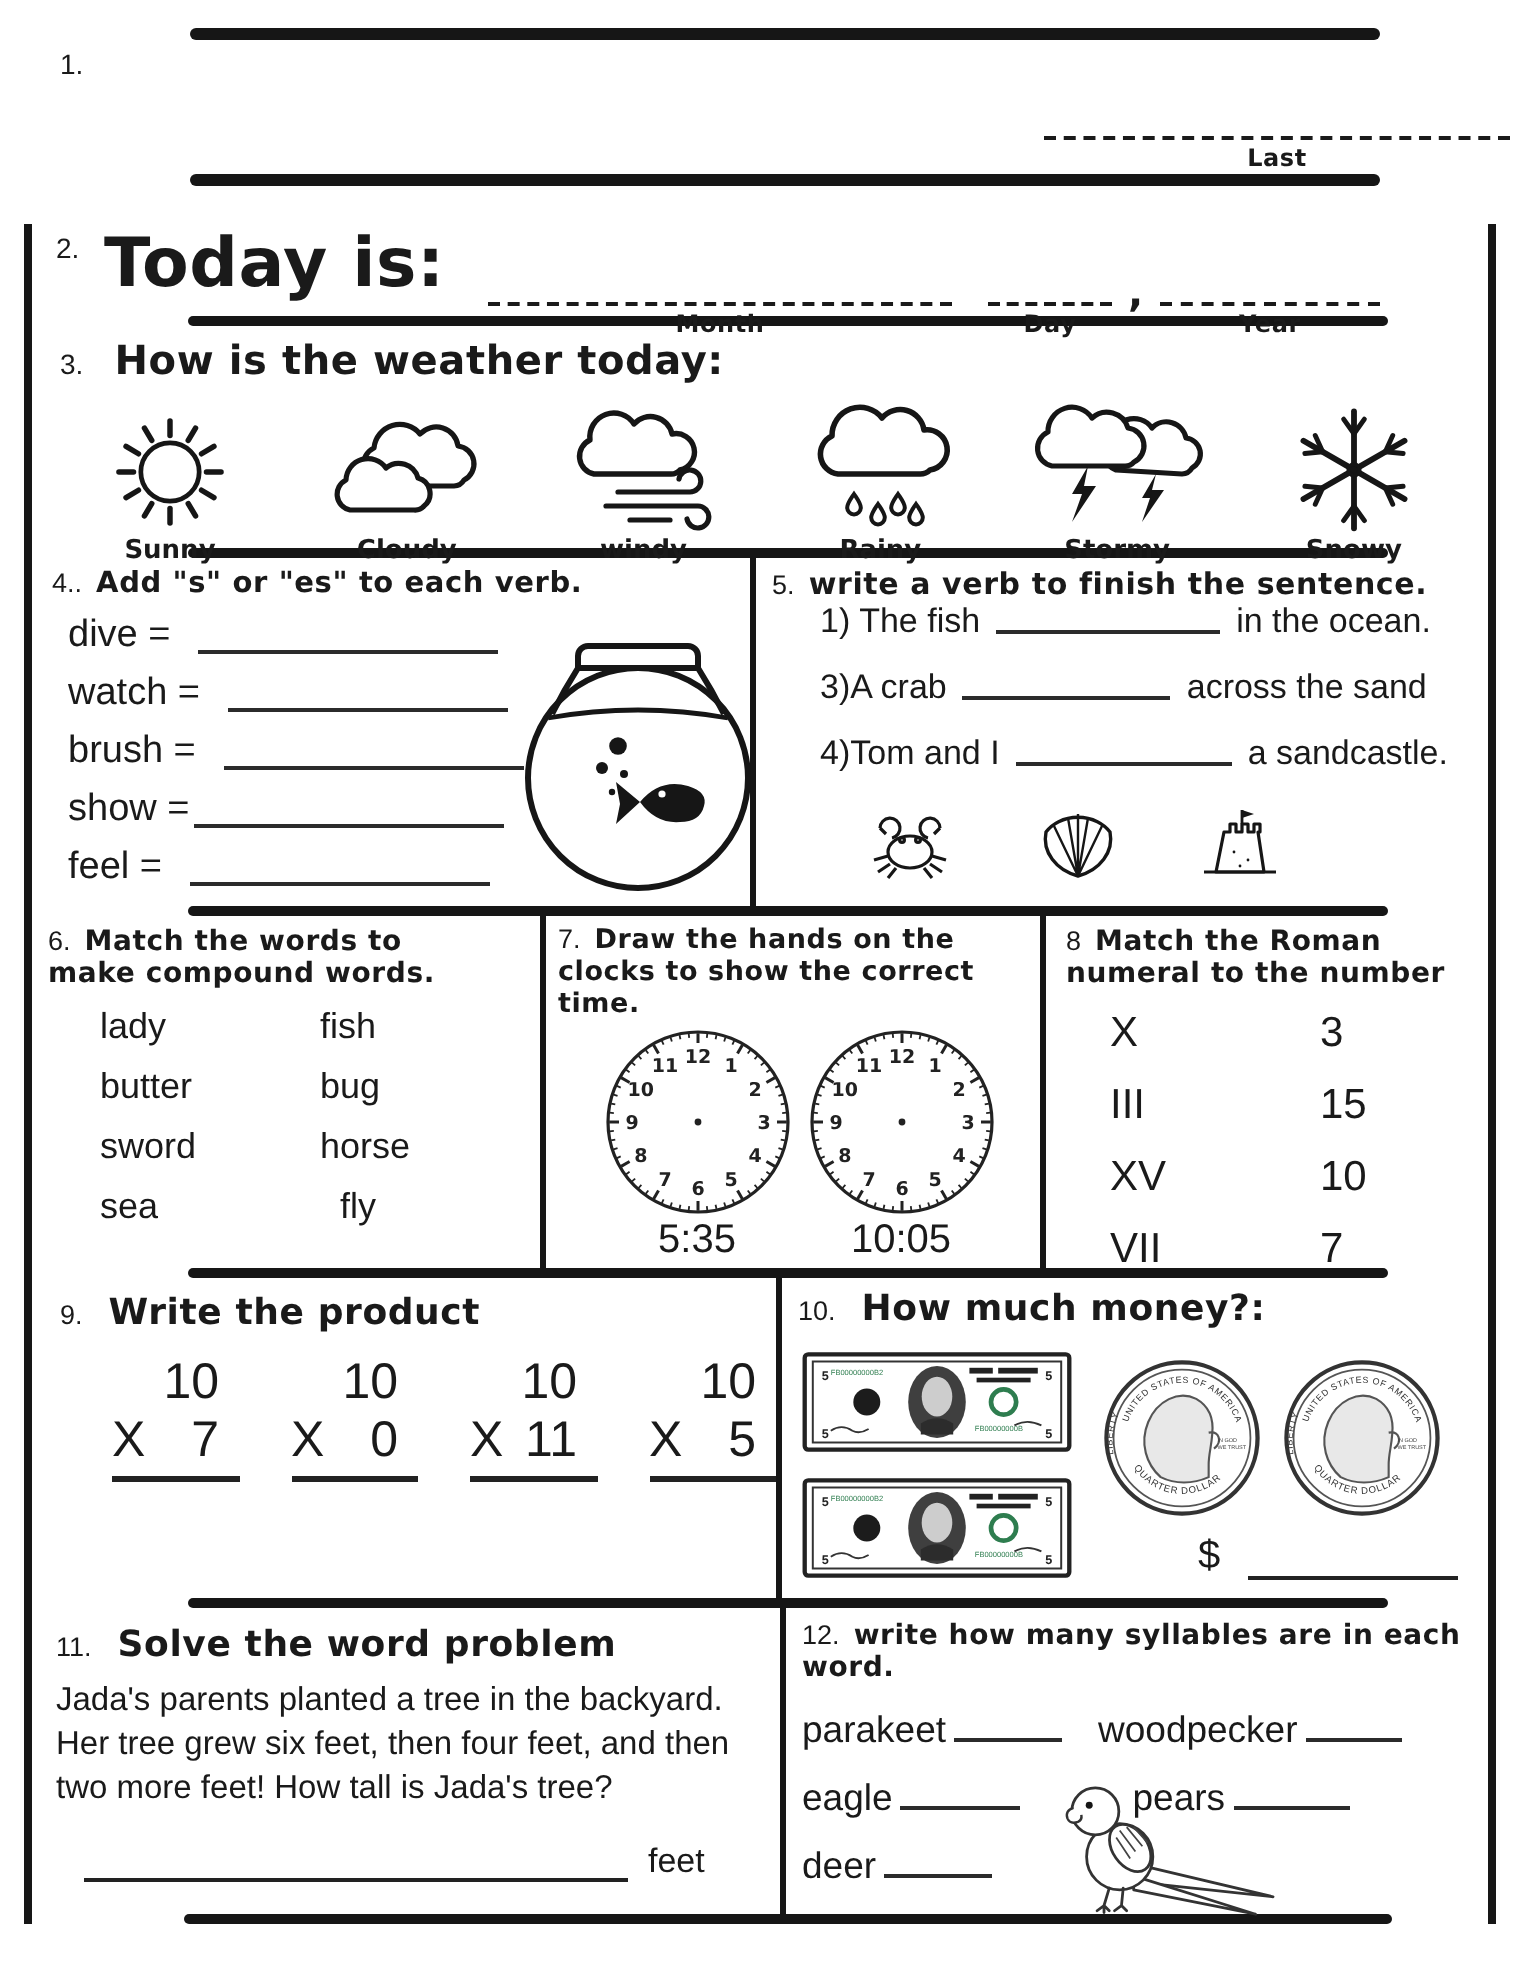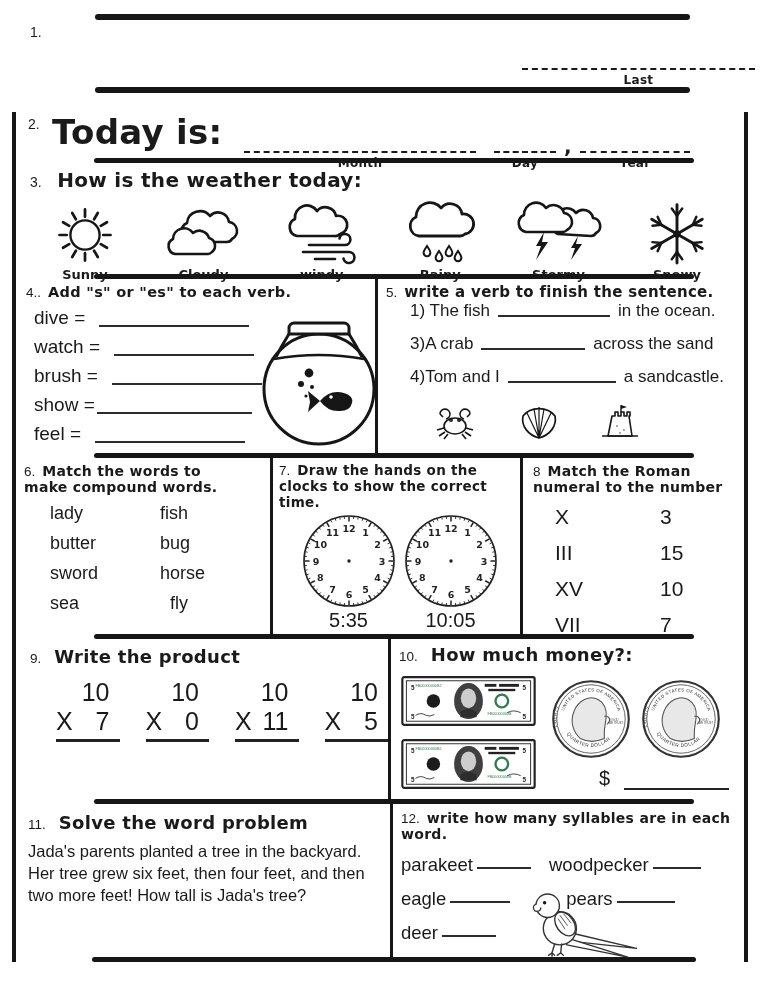--- a/index.html
+++ b/index.html
@@ -83,21 +83,21 @@
   .money-ans{position:absolute;left:208px;top:128px;font-size:20px;display:flex;align-items:flex-end;}
   .money-blank{border-bottom:2.5px solid #222;width:105px;margin-left:14px;height:16px;}
 
   
   .row1112{height:153px;}
   .s11{width:374px;padding:8px 0 0 12px;}
   .s12{flex:1;padding:6px 0 12px 8px;}
   .problem-text{font-size:16.5px;line-height:22px;width:356px;margin-top:6px;}
   .feet-row{display:flex;align-items:flex-end;margin:16px 0 0 14px;font-size:17px;}
   .feet-blank{border-bottom:2.5px solid #222;width:272px;margin-right:10px;height:14px;}
-  .syl-row{display:flex;align-items:flex-start;font-size:18.5px;margin-top:12px;white-space:nowrap;}
+  .syl-row{display:flex;align-items:center;font-size:18.5px;margin-top:12px;white-space:nowrap;}
   .syl-blank{border-bottom:2px solid #2b2b2b;width:54px;margin:0 6px 3px 4px;height:13px;}
   .bird{position:absolute;left:132px;top:84px;}
 </style>
 </head>
 <body>
 
 <svg class="defs-hidden" aria-hidden="true">
   <defs>
     <path id="qtop" d="M -31 -7 A 32 32 0 0 1 31 -7"></path>
     <path id="qbot" d="M -29 13 A 32 32 0 0 0 29 13"></path>
@@ -633,20 +633,24 @@
     </div>
     <div class="hbar"></div>
 
     <div class="row row1112">
       <section class="s11 col">
         <div class="big-head">
           <span class="num">11.</span>
           <span class="hand">Solve the word problem</span>
         </div>
         <div class="problem-text">Jada's parents planted a tree in the backyard. Her tree grew six feet, then four feet, and then two more feet! How tall is Jada's tree?</div>
+        <div class="feet-row">
+          <span class="feet-blank"></span>
+          <span>feet</span>
+        </div>
       </section>
       <div class="vline"></div>
       <section class="s12 col">
         <div class="sec-head">
           <span class="num">12.</span>
           <span class="hand" style="font-size:14px;">write how many syllables are in each word.</span>
         </div>
         <div class="syl-row">
           <span>parakeet</span>
             <span class="syl-blank"></span>

